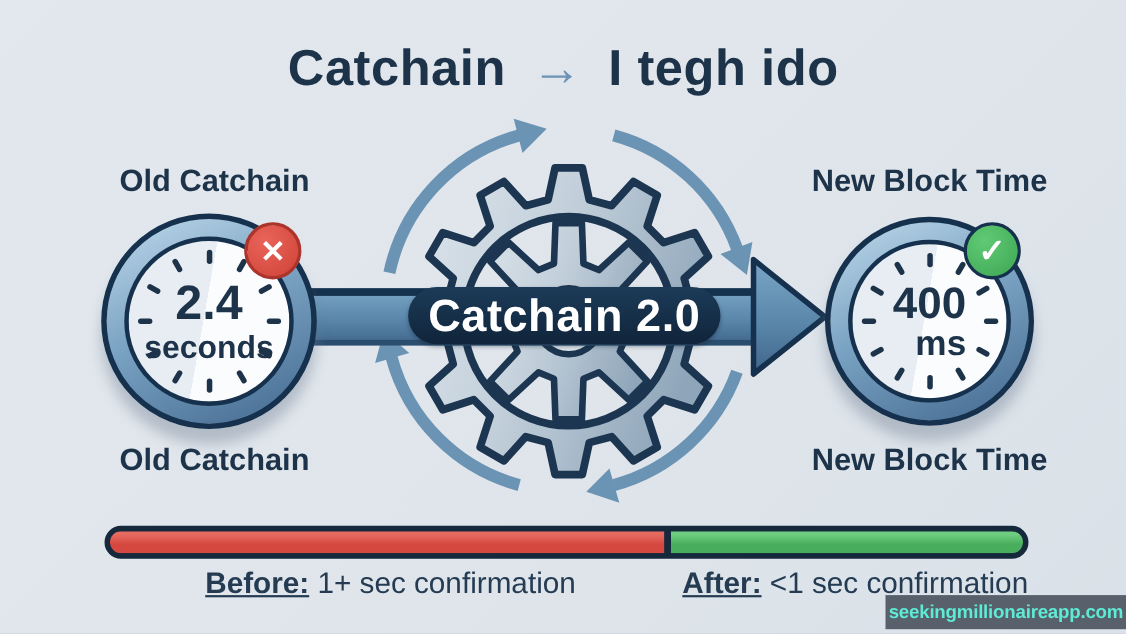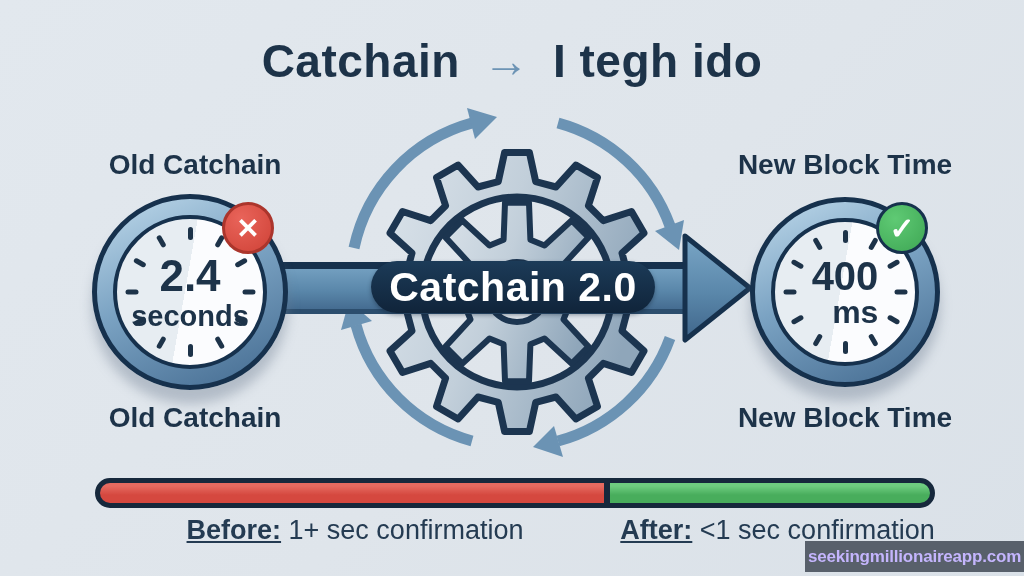--- a/index.html
+++ b/index.html
@@ -66,21 +66,21 @@
   .bar .red{background:linear-gradient(#e56a60 15%,#d5483f 60%);border-right:6px solid #16283c;}
   .bar .green{flex:1;background:linear-gradient(#6ecd80 15%,#48ad5c 60%);}
 
   .bar-caption{position:absolute;top:515px;font-size:27px;color:#243b52;text-align:center;}
   .bar-caption b{font-weight:700;text-decoration:underline;}
   .bar-caption.before{left:130px;width:450px;}
   .bar-caption.after{left:555px;width:445px;}
 
   
   .watermark{position:absolute;left:805px;top:541px;width:219px;height:31px;
-       background:rgba(77,86,97,.93);color:#c4b5fd;font-size:17px;font-weight:700;
+       background:rgba(77,86,97,.93);color:#5eead4;font-size:17px;font-weight:700;
        display:flex;align-items:center;justify-content:center;letter-spacing:-.2px;z-index:9;}
 </style>
 </head>
 <body>
 
 <div class="stage">
 
   <div class="title">
     <span>Catchain</span>
     <span class="arrow">→</span>

